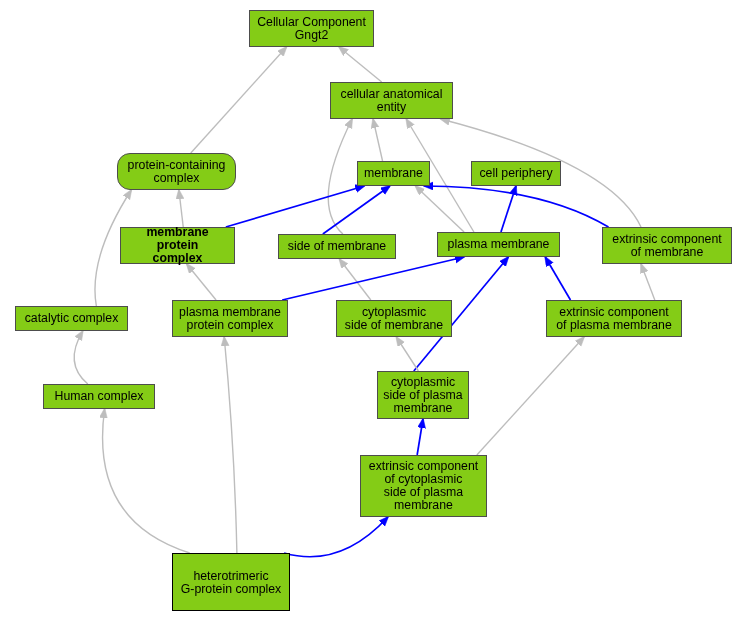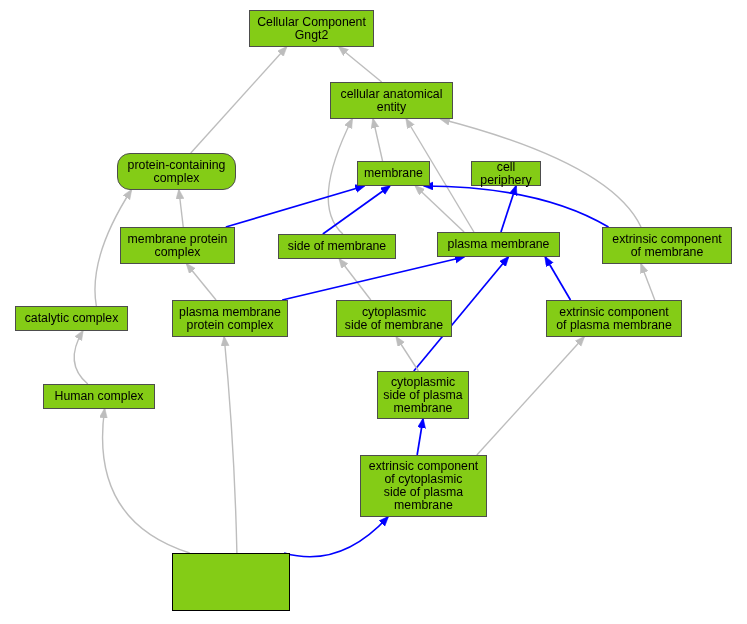--- a/index.html
+++ b/index.html
@@ -96,24 +96,24 @@
         <div class="label">cellular anatomical
 entity</div>
       </div>
       <div class="node" style="left: 117px; top: 153px; width: 119px; height: 37px; border-radius: 13px;">
         <div class="label">protein-containing
 complex</div>
       </div>
       <div class="node" style="left: 357px; top: 161px; width: 73px; height: 25px;">
         <div class="label">membrane</div>
       </div>
-      <div class="node" style="left: 471px; top: 161px; width: 70px; height: 25px;">
+      <div class="node" style="left: 471px; top: 161px; width: 90px; height: 25px;">
         <div class="label">cell periphery</div>
       </div>
-      <div class="node" style="left: 120px; top: 227px; width: 115px; height: 37px;">
+      <div class="node" style="left: 120px; top: 227px; width: 115px; height: 37px; font-weight: bold;">
         <div class="label">membrane protein
 complex</div>
       </div>
       <div class="node" style="left: 278px; top: 234px; width: 118px; height: 25px;">
         <div class="label">side of membrane</div>
       </div>
       <div class="node" style="left: 437px; top: 232px; width: 123px; height: 25px;">
         <div class="label">plasma membrane</div>
       </div>
       <div class="node" style="left: 602px; top: 227px; width: 130px; height: 37px;">
@@ -143,15 +143,17 @@
 side of plasma
 membrane</div>
       </div>
       <div class="node" style="left: 360px; top: 455px; width: 127px; height: 62px;">
         <div class="label">extrinsic component
 of cytoplasmic
 side of plasma
 membrane</div>
       </div>
       <div class="node gene" style="left: 172px; top: 553px; width: 118px; height: 58px;">
+        <div class="label">heterotrimeric
+G-protein complex</div>
       </div>
     </div>
 </div>
 
 </body></html>

